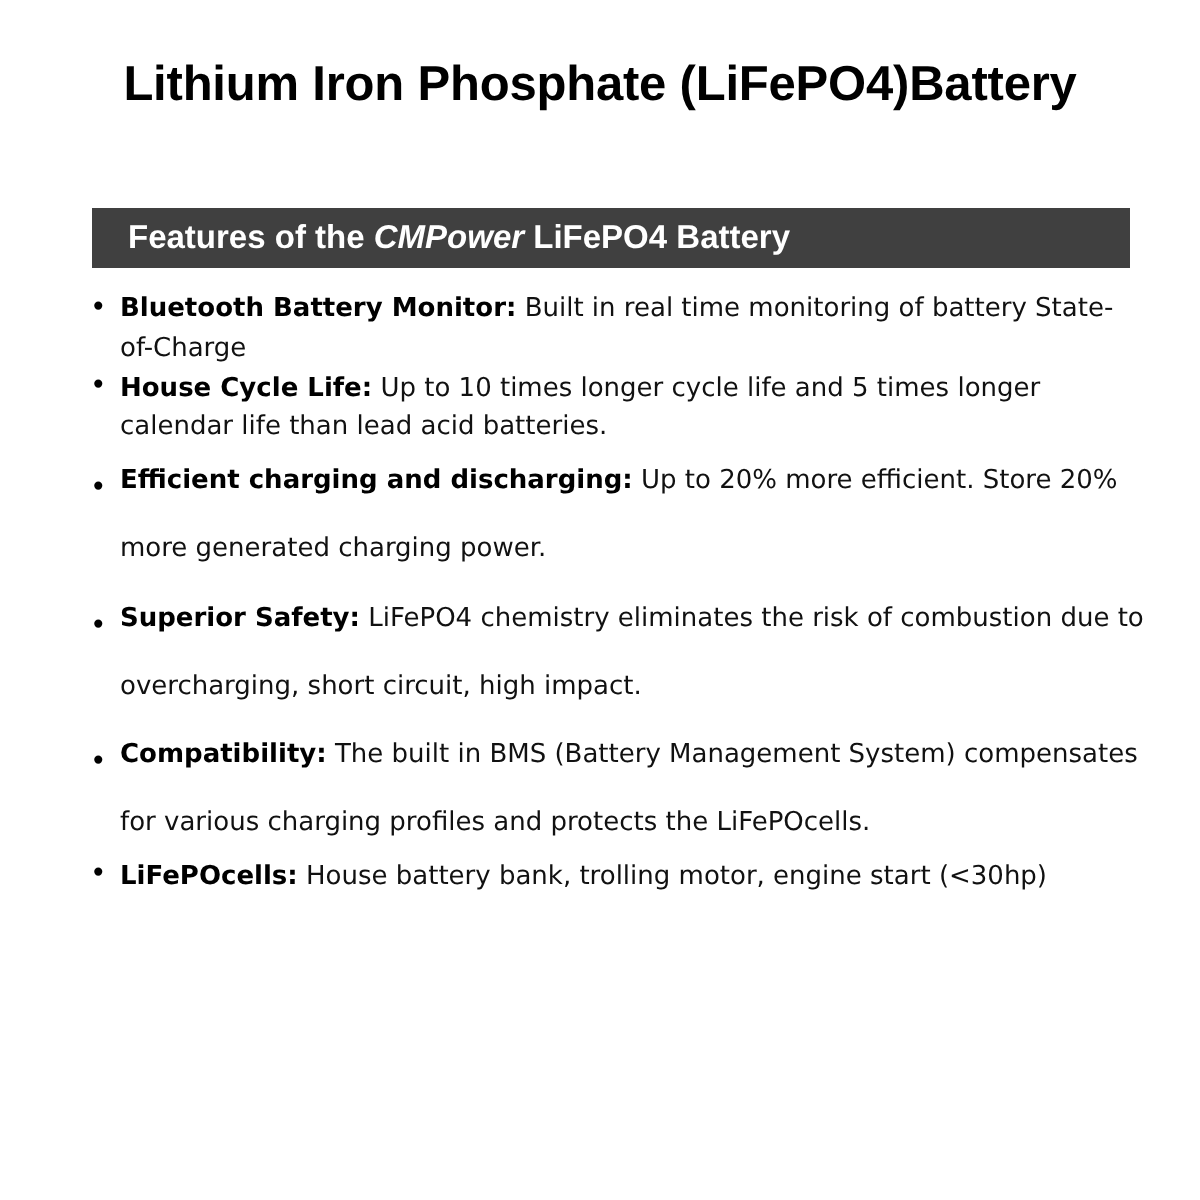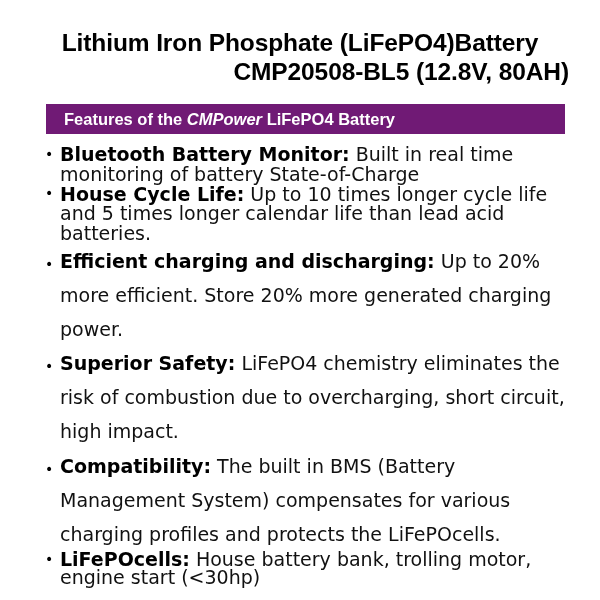--- a/index.html
+++ b/index.html
@@ -86,21 +86,21 @@
     box-sizing: border-box;
     padding: 0 28px 0 36px;
     list-style: none;
     margin: 0;
   }
 
   .feature {
     position: relative;
     padding-left: 24px;
     font-family: "DejaVu Sans", "Liberation Sans", sans-serif;
-    font-size: 19px;
+    font-size: 13px;
     color: #111111;
     margin: 0 0 0.5px 0;
     text-align: left;
   }
   .feature::before {
     content: "\2022";
     position: absolute;
     left: 9px;
     top: -0.5px;
     font-size: 14px;
@@ -132,24 +132,23 @@
     font-weight: normal;
   }
 </style>
 </head>
 <body>
 
 <div class="page">
 
   <div class="title-block">
     <div class="title-line l1">Lithium Iron Phosphate (LiFePO4)Battery</div>
-    <div class="title-line l2">CMP20508-BL5 (12.8V, 80AH)</div>
   </div>
 
-  <div class="banner" style="background: #701a75;">
+  <div class="banner" style="background: #404040;">
     <div class="banner-inner" style="color: rgb(255, 255, 255);">
       <span>Features of the </span><span class="em">CMPower</span><span> LiFePO4 Battery</span>
     </div>
   </div>
 
   <ul class="features" id="features-list">
       <li class="feature lead-tight"><span class="lbl">Bluetooth Battery Monitor:</span><span class="txt"> Built in real time monitoring of battery State-of-Charge</span></li>
       <li class="feature lead-tight"><span class="lbl">House Cycle Life:</span><span class="txt"> Up to 10 times longer cycle life and 5 times longer calendar life than lead acid batteries.</span></li>
       <li class="feature lead-loose"><span class="lbl">Efficient charging and discharging:</span><span class="txt"> Up to 20% more efficient. Store 20% more generated charging power.</span></li>
       <li class="feature lead-loose"><span class="lbl">Superior Safety:</span><span class="txt"> LiFePO4 chemistry eliminates the risk of combustion due to overcharging, short circuit, high impact.</span></li>

